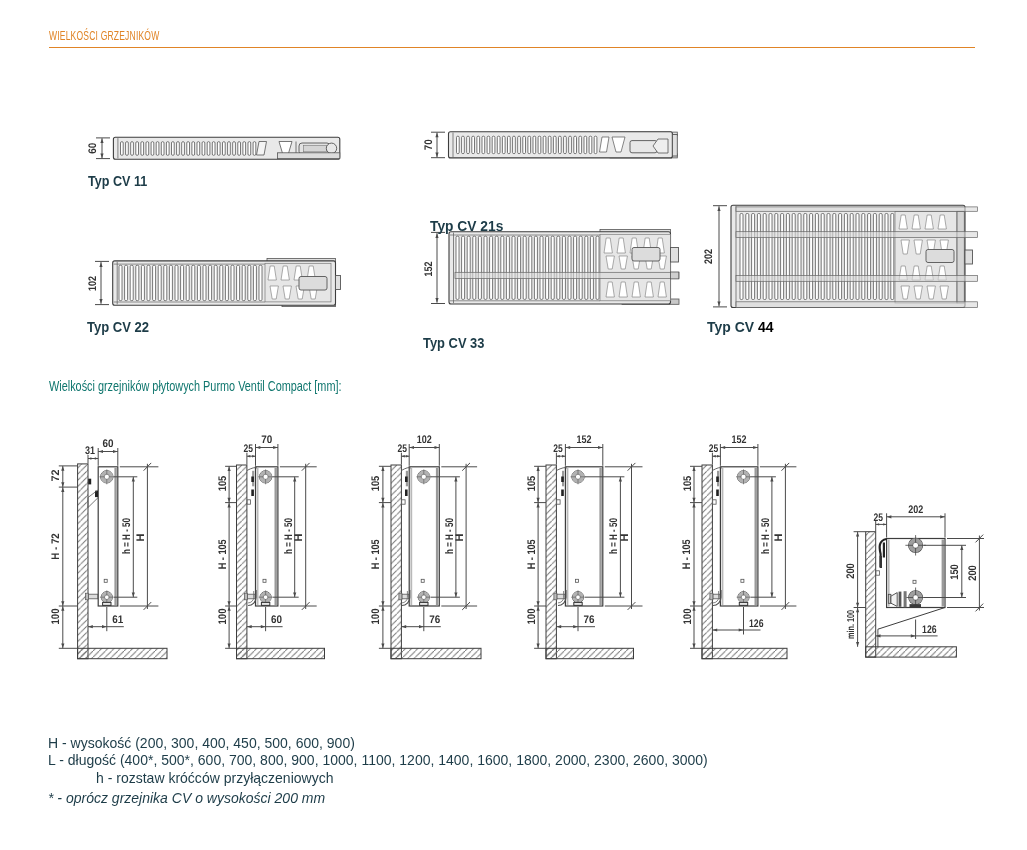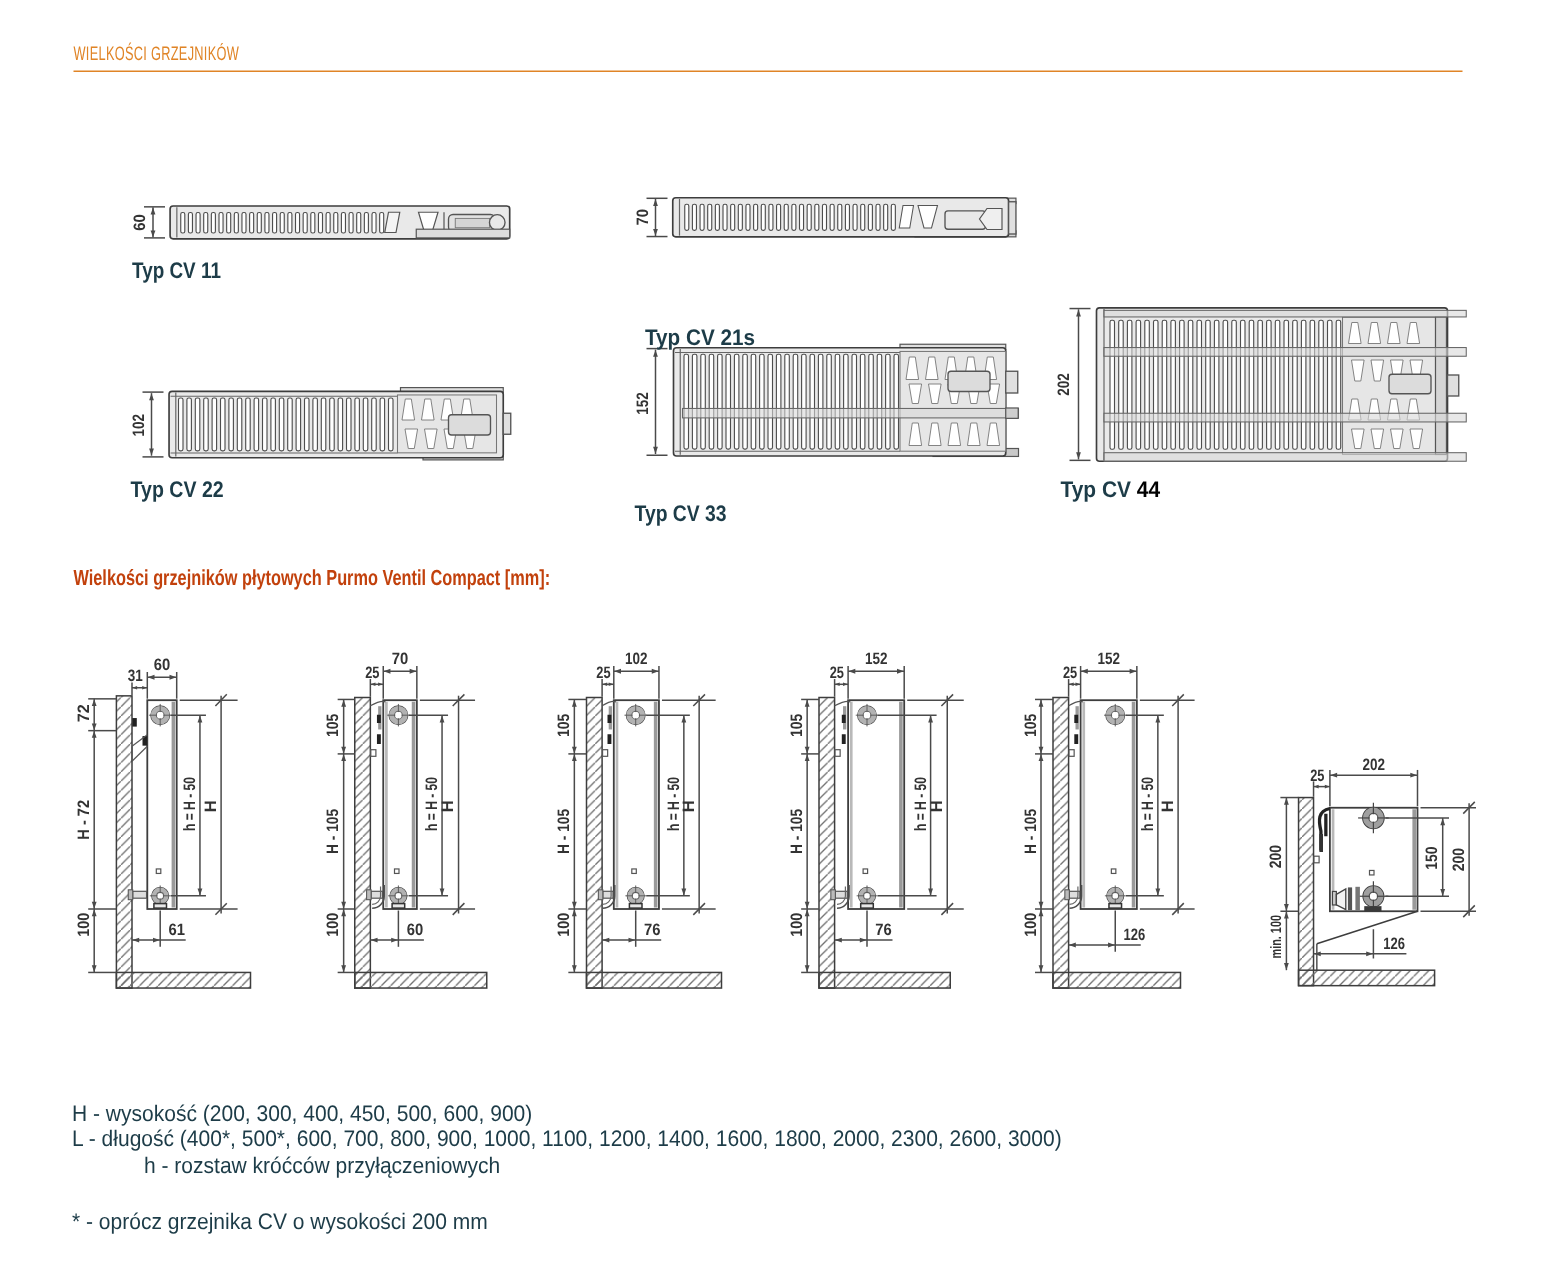--- a/index.html
+++ b/index.html
@@ -696,18 +696,18 @@
 <polygon points="915.4,635.9 910.8,634.3 910.8,637.5" fill="#4a4a4a"></polygon>
 <text x="922.1" y="632.6" font-size="11" text-anchor="start" fill="#333333" font-weight="normal" textLength="14.5" lengthAdjust="spacingAndGlyphs">126</text>
 </svg>
 
 <div class="abs typ" style="left:88px;top:172px;"><span class="sq" style="transform:scaleX(0.84);">Typ CV 11</span></div>
 <div class="abs typ" style="left:430px;top:172px;margin-top:45px;"><span class="sq" style="transform:scaleX(0.92);">Typ CV 21s</span></div>
 <div class="abs typ" style="left:87px;top:318px;"><span class="sq" style="transform:scaleX(0.87);">Typ CV 22</span></div>
 <div class="abs typ" style="left:423px;top:334px;"><span class="sq" style="transform:scaleX(0.86);">Typ CV 33</span></div>
 <div class="abs typ" style="left:707px;top:318px;"><span class="sq" style="transform:scaleX(0.93);">Typ CV <span style="color:#000;">44</span></span></div>
 
-<div class="abs" style="left:49px;top:378px;color:#c2410c;font-weight:bold;font-size:14.5px;"><span class="sq" style="transform:scaleX(0.75);">Wielkości grzejników płytowych Purmo Ventil Compact [mm]:</span></div>
+<div class="abs" style="left:49px;top:378px;color:#0f766e;font-weight:normal;font-size:14.5px;"><span class="sq" style="transform:scaleX(0.75);">Wielkości grzejników płytowych Purmo Ventil Compact [mm]:</span></div>
 
 <div class="abs foot" style="left:48px;top:733.9px;"><span class="sq" style="transform:scaleX(0.934);">H - wysokość (200, 300, 400, 450, 500, 600, 900)</span></div>
 <div class="abs foot" style="left:48px;top:751.4px;text-align:right;"><span class="sq" style="transform:scaleX(0.934);">L - długość (400*, 500*, 600, 700, 800, 900, 1000, 1100, 1200, 1400, 1600, 1800, 2000, 2300, 2600, 3000)</span></div>
 <div class="abs foot" style="left:48px;top:768.7px;padding-left:48px;"><span class="sq" style="transform:scaleX(0.934);">h - rozstaw króćców przyłączeniowych</span></div>
-<div class="abs foot" style="left:48px;top:806px;"><span class="sq" style="transform:scaleX(0.934);">* - oprócz grzejnika CV o wysokości 200 mm</span></div>
+<div class="abs foot" style="left:48px;top:789px;font-style:italic;"><span class="sq" style="transform:scaleX(0.934);">* - oprócz grzejnika CV o wysokości 200 mm</span></div>
 
 </body></html>

